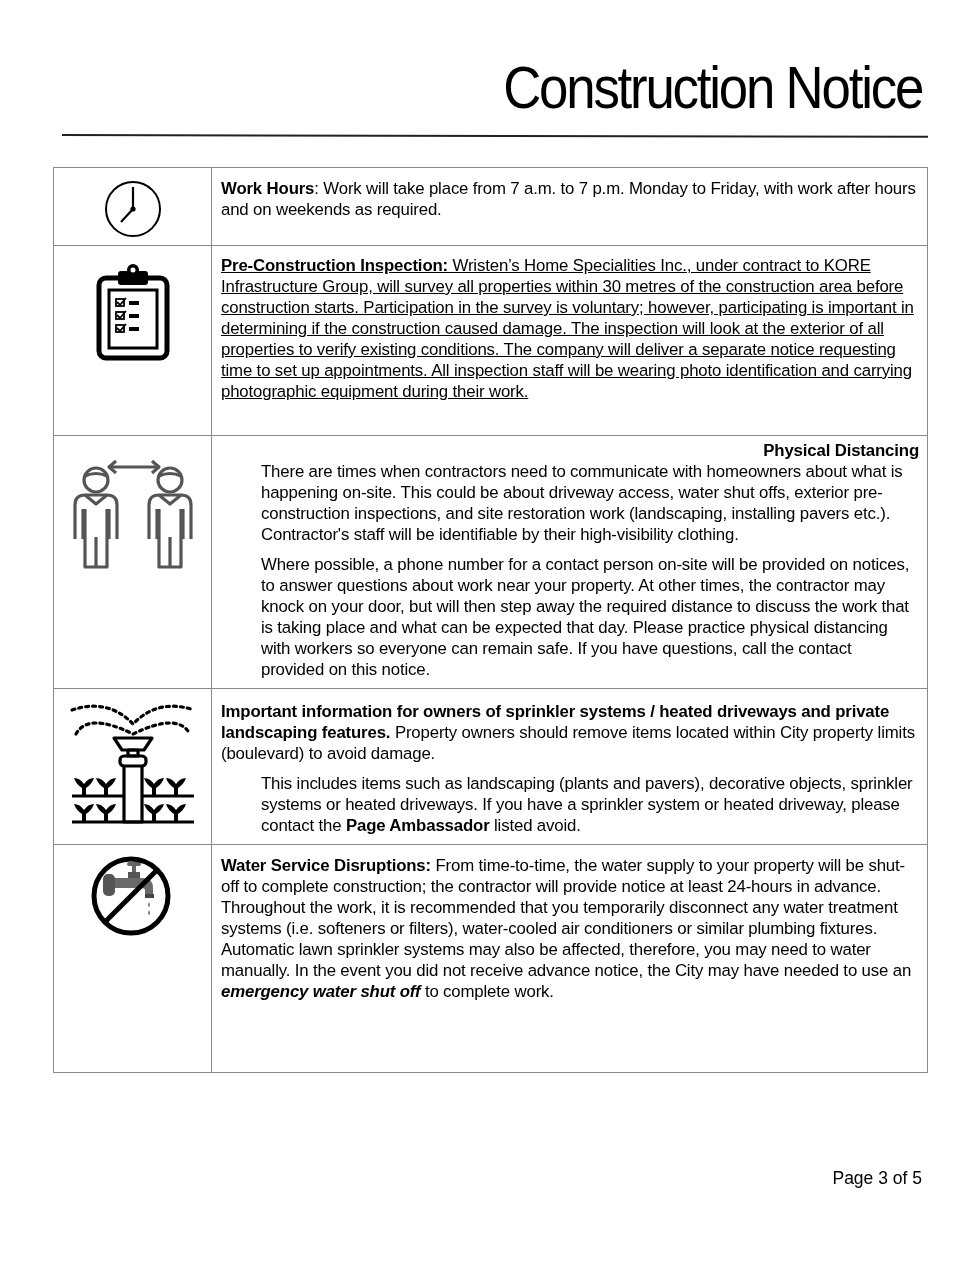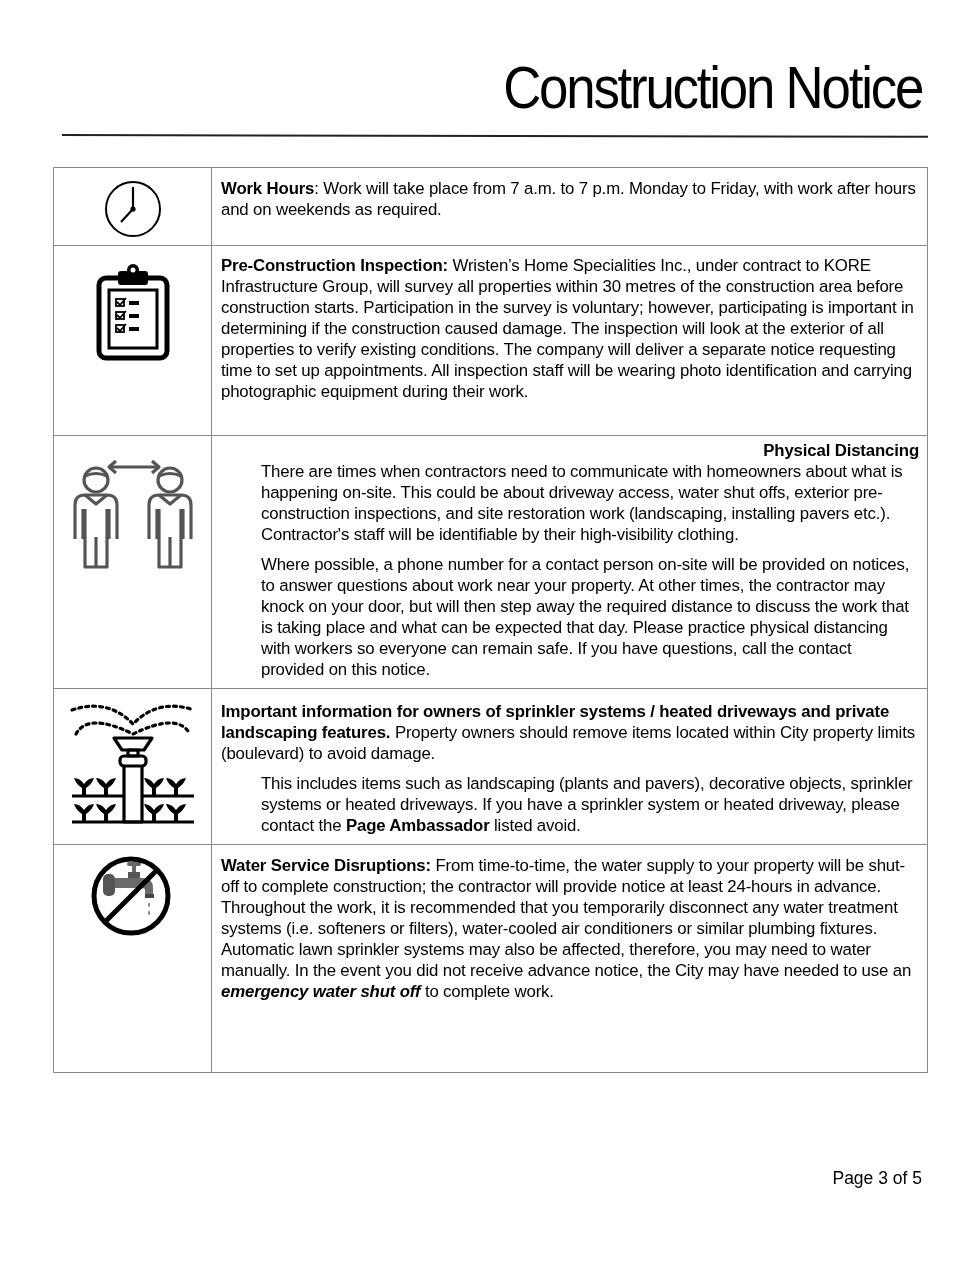--- a/index.html
+++ b/index.html
@@ -42,21 +42,21 @@
           <line x1="30" y1="30" x2="18" y2="43" stroke="#000" stroke-width="2.2"></line>
           <circle cx="30" cy="30" r="2.6" fill="#000"></circle>
         </svg>
       </div>
     </td>
     <td class="text-cell">
       <p style="margin-top:2px;"><b>Work Hours</b><span>:</span><span> Work will take place from 7 a.m. to 7 p.m. Monday to Friday, with work after hours and on weekends as required.</span></p>
     </td>
   </tr>
 
-  <tr style="height:190px;">
+  <tr style="height:190px;text-decoration:underline;">
     <td class="icon-cell">
       <div class="icon-wrap" style="margin-top:16px;">
         <svg width="74" height="98" viewBox="0 0 74 98">
           <rect x="3" y="15" width="68" height="80" rx="7" fill="none" stroke="#000" stroke-width="5"></rect>
           <rect x="22" y="8" width="30" height="14" rx="3" fill="#000"></rect>
           <circle cx="37" cy="7" r="6" fill="#000"></circle>
           <circle cx="37" cy="7" r="2.5" fill="#fff"></circle>
           <rect x="13" y="27" width="48" height="58" fill="none" stroke="#000" stroke-width="3"></rect>
           <g stroke="#000" stroke-width="1.8" fill="none">
             <rect x="20" y="36" width="8" height="7"></rect>

